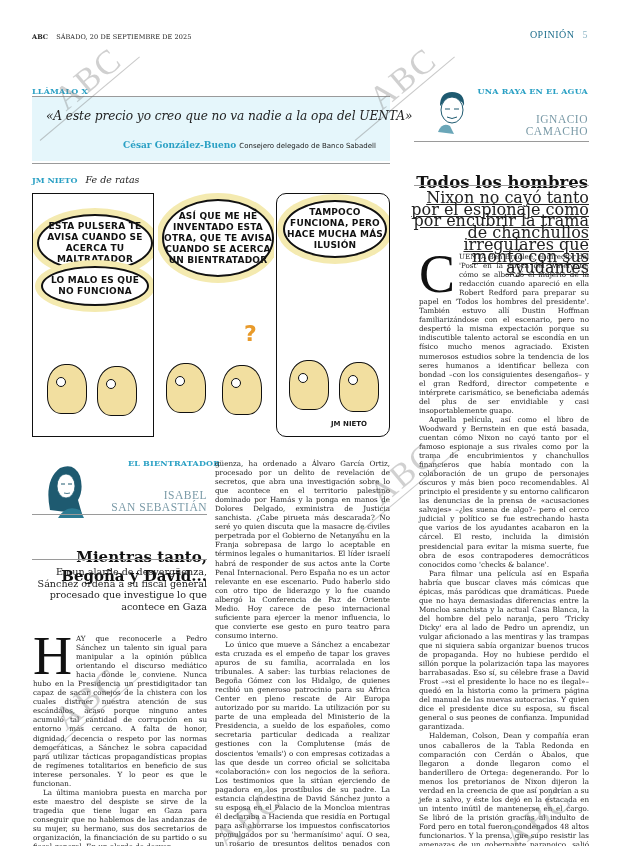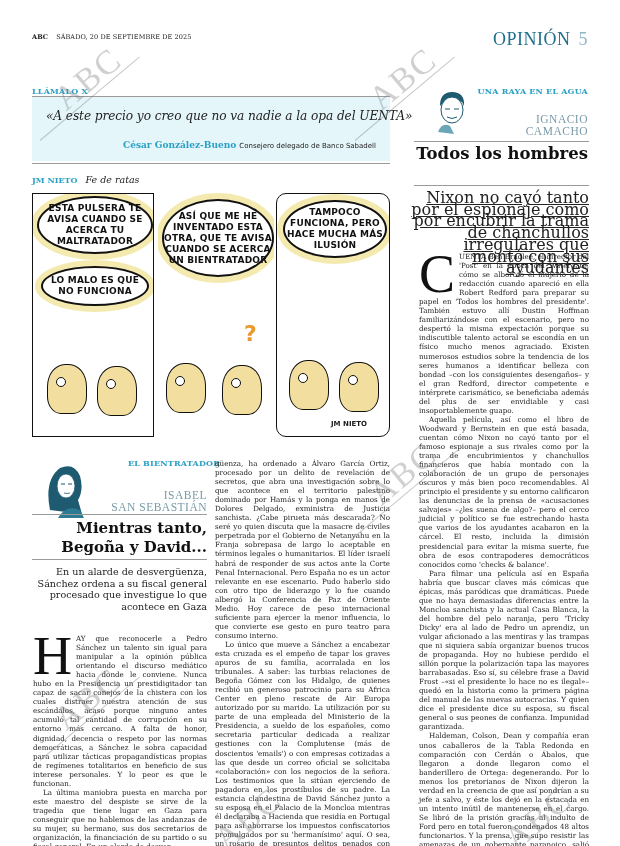--- a/index.html
+++ b/index.html
@@ -3,42 +3,42 @@
 <meta charset="utf-8">
 <style>
   html, body { margin:0; padding:0; background:#ffffff; }
   body { width:620px; height:846px; position:relative; overflow:hidden; font-family:"DejaVu Serif", serif; color:#1a1a1a; }
   .abs { position:absolute; }
   .rule { position:absolute; height:0; border-top:1px solid #9a9a9a; }
 
   
   .hdr-left { left:32px; top:33px; font-size:6.5px; letter-spacing:0.1px; font-family:"DejaVu Serif", serif; color:#222; }
   .hdr-left b { margin-right:8px; font-weight:bold; }
-  .hdr-right { right:32px; top:29px; font-size:18px; color:#1f6f8d; font-family:"Liberation Serif", serif; letter-spacing:0.5px; }
+  .hdr-right { right:32px; top:29px; font-size:10px; color:#1f6f8d; font-family:"Liberation Serif", serif; letter-spacing:0.5px; }
   .hdr-right .pg { color:#8fb7c7; margin-left:8px; }
 
   
   .sec-label { font-family:"DejaVu Serif", serif; font-weight:bold; font-size:8px; color:#2aa0c4; letter-spacing:0.2px; }
   .quote-box { left:32px; top:97px; width:358px; height:64px; background:#e5f6fb; }
   .quote-text { position:absolute; left:14px; top:12px; font-style:italic; font-size:12.2px; font-family:"DejaVu Serif", serif; color:#222; white-space:nowrap; letter-spacing:-0.1px; }
   .quote-by { position:absolute; right:14px; top:43px; font-size:7px; white-space:nowrap; font-family:"DejaVu Sans", sans-serif; color:#222; }
   .quote-by .nm { font-family:"DejaVu Serif", serif; font-weight:bold; font-size:9px; color:#2aa0c4; margin-right:3px; }
 
   
   .cartoon-head { left:32px; top:174px; font-size:8.5px; white-space:nowrap; }
   .cartoon-head .au { font-family:"DejaVu Serif", serif; font-weight:bold; color:#2aa0c4; font-size:8px; margin-right:8px; }
   .cartoon-head .ti { font-style:italic; font-size:9.5px; color:#222; }
   .panel { position:absolute; top:193px; height:244px; border:1.5px solid #111; background:#fff; box-sizing:border-box; overflow:hidden; }
   .bubble { position:absolute; background:#fff; border:2px solid #111; border-radius:50%; box-shadow:0 0 0 6px #f4eab0; font-family:"DejaVu Sans", sans-serif; font-size:9px; line-height:11px; text-align:center; display:flex; align-items:center; justify-content:center; color:#111; font-weight:bold; letter-spacing:0.2px; }
   .creature { position:absolute; width:38px; height:48px; background:#f2dfa0; border:1.5px solid #111; border-radius:45% 45% 35% 35%; }
   .creature::after { content:""; position:absolute; left:8px; top:12px; width:8px; height:8px; border-radius:50%; background:#fff; border:1px solid #111; }
   .sig { position:absolute; bottom:8px; right:22px; font-family:"DejaVu Sans", sans-serif; font-size:7px; font-weight:bold; }
   .portrait { position:absolute; background:#fff; }
   .author-name { font-family:"Liberation Serif", serif; color:#7a9aa7; font-size:11.5px; text-align:right; line-height:12px; letter-spacing:0.5px; }
-  .headline { font-family:"DejaVu Serif", serif; font-weight:bold; text-align:right; color:#111; }
+  .headline { font-family:"DejaVu Serif", serif; font-weight:bold; text-align:right; color:#111;margin-top:29px; }
   .subhead { font-family:"DejaVu Serif", serif; text-align:right; color:#222; }
   .body-text { font-family:"DejaVu Serif", serif; font-size:7.15px; line-height:9.05px; text-align:justify; color:#222; hyphens:auto; }
   .body-text p { margin:0; text-indent:10px; }
   .body-text p.first { text-indent:0; }
   .dropcap { float:left; font-family:"Liberation Serif", serif; font-size:54px; line-height:38px; margin:3px 4px 0 0; color:#111; }
 
   .watermark { position:absolute; font-family:"Liberation Serif", serif; font-size:34px; color:rgba(120,120,120,0.35); transform:rotate(-40deg); pointer-events:none; letter-spacing:2px; }
   .wm-line { position:absolute; height:0; border-top:1px solid rgba(120,120,120,0.4); transform-origin:left center; transform:rotate(-40deg); pointer-events:none; }
 </style>
 </head>
@@ -59,21 +59,21 @@
     <span class="nm">César González-Bueno</span><span>Consejero delegado de Banco Sabadell</span>
   </div>
 </div>
 <div class="rule" style="left:32px;top:163px;width:358px;"></div>
 
 <div class="abs cartoon-head">
   <span class="au">JM NIETO</span><span class="ti">Fe de ratas</span>
 </div>
 
 <div class="panel" style="left:32px;width:122px;">
-  <div class="bubble" style="left:4px;top:2px;width:112px;height:54px;">ESTA PULSERA TE AVISA CUANDO SE ACERCA TU MALTRATADOR</div>
+  <div class="bubble" style="left:4px;top:20px;width:112px;height:54px;">ESTA PULSERA TE AVISA CUANDO SE ACERCA TU MALTRATADOR</div>
   <div class="bubble" style="left:8px;top:72px;width:104px;height:36px;">LO MALO ES QUE NO FUNCIONA</div>
   <div class="creature" style="left:14px;top:170px;"></div>
   <div class="creature" style="left:64px;top:172px;"></div>
 </div>
 
 <div class="panel" style="left:158px;width:116px;border:none;">
   <div class="bubble" style="left:4px;top:6px;width:108px;height:74px;">ASÍ QUE ME HE INVENTADO ESTA OTRA, QUE TE AVISA CUANDO SE ACERCA UN BIENTRATADOR</div>
   <div class="abs" style="left:86px;top:128px;font-family:'DejaVu Sans',sans-serif;font-weight:bold;font-size:22px;color:#e89a2a;">?</div>
   <div class="creature" style="left:8px;top:170px;"></div>
   <div class="creature" style="left:64px;top:172px;"></div>

